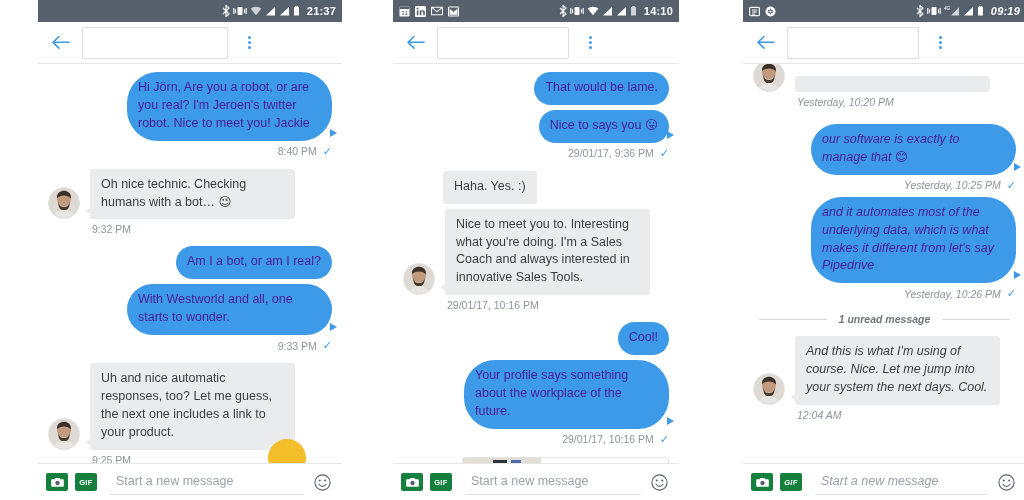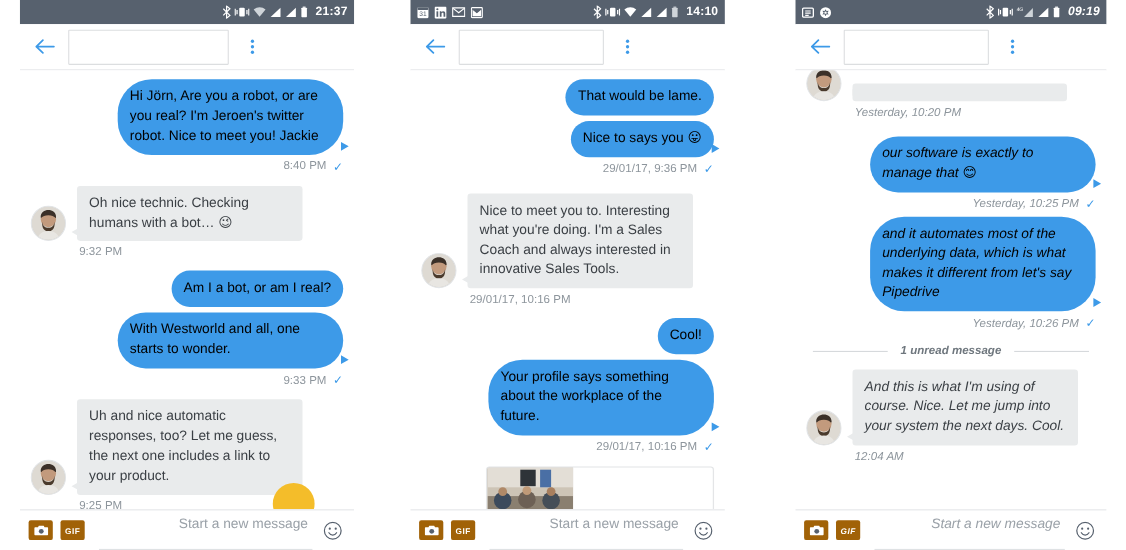--- a/index.html
+++ b/index.html
@@ -2,21 +2,21 @@
 <html><head>
 <meta charset="utf-8">
 <style>
   html,body{margin:0;padding:0;}
   body{
     width:1024px;height:500px;
     background:#ffffff;
     font-family:"Liberation Sans","DejaVu Sans",sans-serif;
     overflow:hidden;
   }
-  .stage{position:relative;width:930px;height:500px;background:#fff;}
+  .stage{position:relative;width:930px;height:500px;background:#fff;margin-left:20px;}
 
   
   .panel{
     position:absolute;top:0;height:500px;
     background:#ffffff;overflow:hidden;
   }
   #panel-1{left:18px;width:304px;}
   #panel-2{left:373px;width:286px;}
   #panel-3{left:723px;width:283px;font-style:italic;}
 
@@ -84,21 +84,21 @@
     max-width:205px;
     padding:7px 11px 8px 11px;
     font-size:12.5px;
     line-height:1.43;
     border-radius:3px;
     box-sizing:border-box;
     position:relative;
     word-wrap:break-word;
   }
   .bubble.blue{
-    background:#3d9ae8;color:#000000;border-radius:31px;
+    background:#3d9ae8;color:#4c1d95;border-radius:31px;
   }
   .bubble.gray{
     background:#e9ebec;color:#3a3f44;
   }
   .bubble.blue.tail:after{
     content:"";position:absolute;right:-5px;bottom:4px;
     width:0;height:0;
     border-left:7px solid #3d9ae8;
     border-top:4px solid transparent;
     border-bottom:4px solid transparent;
@@ -180,32 +180,32 @@
   
   .composer{
     position:absolute;left:0;right:0;bottom:0;
     height:37px;background:#ffffff;
     border-top:1px solid #e4e6e8;
     display:flex;align-items:center;
     padding:0 8px;box-sizing:border-box;
     z-index:5;
   }
   .comp-btn{
-    width:22px;height:18px;border-radius:2px;background:#a16207;
+    width:22px;height:18px;border-radius:2px;background:#15803d;
     display:flex;align-items:center;justify-content:center;
     margin-right:7px;cursor:pointer;flex:0 0 auto;
   }
   .comp-btn.gif{
     color:#fff;font-size:7.5px;font-weight:bold;letter-spacing:.4px;
   }
   .comp-input{
     flex:1;font-size:12.5px;color:#9aa1a8;
     border-bottom:1px solid #dfe2e4;
-    padding:5px 4px 16px 6px;margin:0 6px;
-    white-space:nowrap;overflow:hidden;text-align:right;
+    padding:5px 4px 6px 6px;margin:0 6px;
+    white-space:nowrap;overflow:hidden;
   }
   .emoji-btn{
     width:24px;flex:0 0 24px;display:flex;align-items:center;justify-content:center;
     cursor:pointer;
   }
 </style>
 </head>
 <body>
 
 <div class="stage">
@@ -458,20 +458,24 @@
         <div class="row out">
           <div class="bubble blue tail">Nice to says you 😛</div>
         </div>
         <div class="meta out">
           <span>29/01/17, 9:36 PM</span>
           <span class="check">✓</span>
         </div>
 
         <div class="gap-lg"></div>
 
+        <div class="row in">
+          <div class="spacer40"></div>
+          <div class="bubble gray">Haha. Yes. :)</div>
+        </div>
         <div class="gap"></div>
         <div class="row in">
           <div class="avatar">
             <svg viewBox="0 0 30 30">
                 <defs>
                   <clipPath id="c3">
                     <circle cx="15" cy="15" r="15"></circle>
                   </clipPath>
                 </defs>
                 <g clip-path="url(#c3)">

